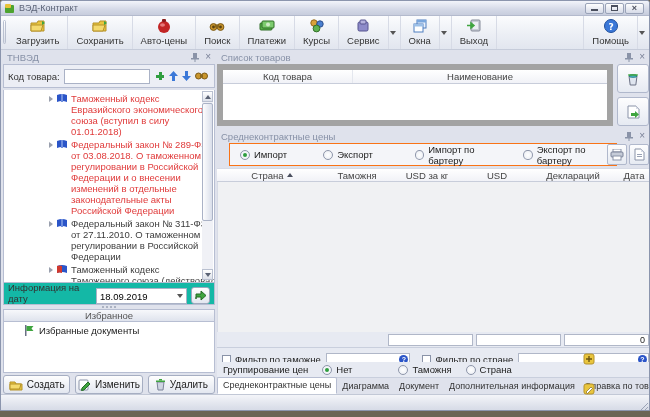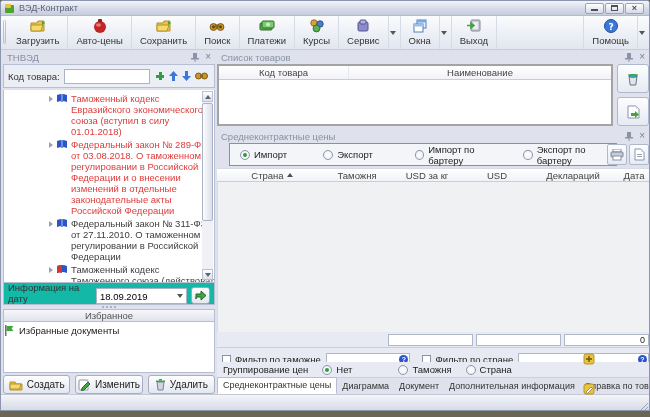--- a/index.html
+++ b/index.html
@@ -79,30 +79,30 @@
   .go-btn { margin-left:4px; width:21px; height:17px; border:1px solid #9fa8bd; border-radius:3px;
     background:linear-gradient(#fff,#e3e7f0); display:flex; align-items:center; justify-content:center; }
 
   .grip-dots { position:absolute; left:0; top:255px; width:100%; height:4px; display:flex; justify-content:center; gap:2px; align-items:center; }
   .grip-dots i { width:2px; height:2px; background:#9aa2b5; border-radius:1px; }
 
   .fav-hdr { position:absolute; left:0; top:259px; width:100%; height:13px;
     background:linear-gradient(#f7f8fb,#dfe3ed); border:1px solid #b7bed2;
     font-size:9.5px; color:#555; display:flex; justify-content:center; align-items:center; }
   .fav-body { position:absolute; left:0; top:272px; width:100%; height:51px; background:#fff; border:1px solid #b7bed2; border-top:none; }
-  .fav-item { display:flex; align-items:center; gap:4px; padding:3px 0; font-size:9.5px; color:#222; }
+  .fav-item { display:flex; align-items:center; gap:4px; padding:3px 20px; font-size:9.5px; color:#222; }
 
   .left-btns { position:absolute; left:0; top:325px; width:100%; height:19px; display:flex; gap:5px; }
   .lp-btn { flex:1; height:19px; border:1px solid #a6aec2; border-radius:3px;
     background:linear-gradient(#fefefe,#e3e7f0); display:flex; align-items:center; justify-content:center; gap:4px;
     font-size:10px; color:#222; }
 
   
   #goods { position:absolute; left:216px; top:49px; width:432px; height:77px; }
-  .goods-table { position:absolute; left:0; top:14px; width:396px; height:62px; border:2px solid #a3a3a3; background:#fff; }
+  .goods-table { position:absolute; left:0; top:14px; width:396px; height:62px; border:6px solid #a3a3a3; background:#fff; }
   .gt-hdr { display:flex; height:14px; background:linear-gradient(#fff,#f1f2f7); border-bottom:1px solid #c8cdda; }
   .gt-hdr .c { font-size:9.5px; color:#444; display:flex; align-items:center; justify-content:center; }
   .gt-c1 { width:130px; border-right:1px solid #e4e7ee; }
   .gt-c2 { flex:1; }
   .side-btns { position:absolute; right:0; top:14px; width:32px; height:62px; display:flex; flex-direction:column; gap:4px; }
   .sq-btn { width:32px; height:29px; border:1px solid #b0b8cc; border-radius:3px;
     background:linear-gradient(#fdfdfe,#e6eaf2); display:flex; align-items:center; justify-content:center; }
 
   #prices { position:absolute; left:216px; top:128px; width:432px; height:265px; }
   .radio-strip { position:absolute; left:12px; top:14px; width:388px; height:23px; border:1px solid #f97316;
@@ -183,33 +183,33 @@
     <div class="tb-btn">
       <svg class="icon16" viewBox="0 0 16 16">
           <path d="M1 5h6l1-2h6v10H1z" fill="#e9c53d" stroke="#b5922a"></path>
           <path d="M1 7h12l-2 6H1z" fill="#f4da6e" stroke="#b5922a"></path>
           <path d="M12 3l3 2-3 2z" fill="#3fa53f"></path>
         </svg>
       <span class="lbl">Загрузить</span>
     </div>
     <div class="tb-btn">
       <svg class="icon16" viewBox="0 0 16 16">
+          <path d="M1 5h6l1-2h6v10H1z" fill="#e9c53d" stroke="#b5922a"></path>
+          <path d="M1 7h12l-2 6H1z" fill="#f4da6e" stroke="#b5922a"></path>
+          <path d="M12 7l3-2-3-2z" fill="#3fa53f"></path>
+        </svg>
+      <span class="lbl">Сохранить</span>
+    </div>
+    <div class="tb-btn">
+      <svg class="icon16" viewBox="0 0 16 16">
           <circle cx="8" cy="9" r="6" fill="#c22525"></circle>
           <ellipse cx="6.5" cy="7" rx="2.5" ry="1.8" fill="#e87a7a"></ellipse>
           <rect x="6" y="1" width="4" height="3" rx="1" fill="#8a1c1c"></rect>
         </svg>
       <span class="lbl">Авто-цены</span>
-    </div>
-    <div class="tb-btn">
-      <svg class="icon16" viewBox="0 0 16 16">
-          <path d="M1 5h6l1-2h6v10H1z" fill="#e9c53d" stroke="#b5922a"></path>
-          <path d="M1 7h12l-2 6H1z" fill="#f4da6e" stroke="#b5922a"></path>
-          <path d="M12 7l3-2-3-2z" fill="#3fa53f"></path>
-        </svg>
-      <span class="lbl">Сохранить</span>
     </div>
     <div class="tb-btn">
       <svg class="icon16" viewBox="0 0 16 16">
           <circle cx="4.5" cy="9" r="3.4" fill="#c9952c" stroke="#7c5a17"></circle>
           <circle cx="11.5" cy="9" r="3.4" fill="#c9952c" stroke="#7c5a17"></circle>
           <rect x="6" y="6.5" width="4" height="3" fill="#8a671c"></rect>
           <circle cx="4.5" cy="9" r="1.4" fill="#5b4210"></circle>
           <circle cx="11.5" cy="9" r="1.4" fill="#5b4210"></circle>
         </svg>
       <span class="lbl">Поиск</span>

